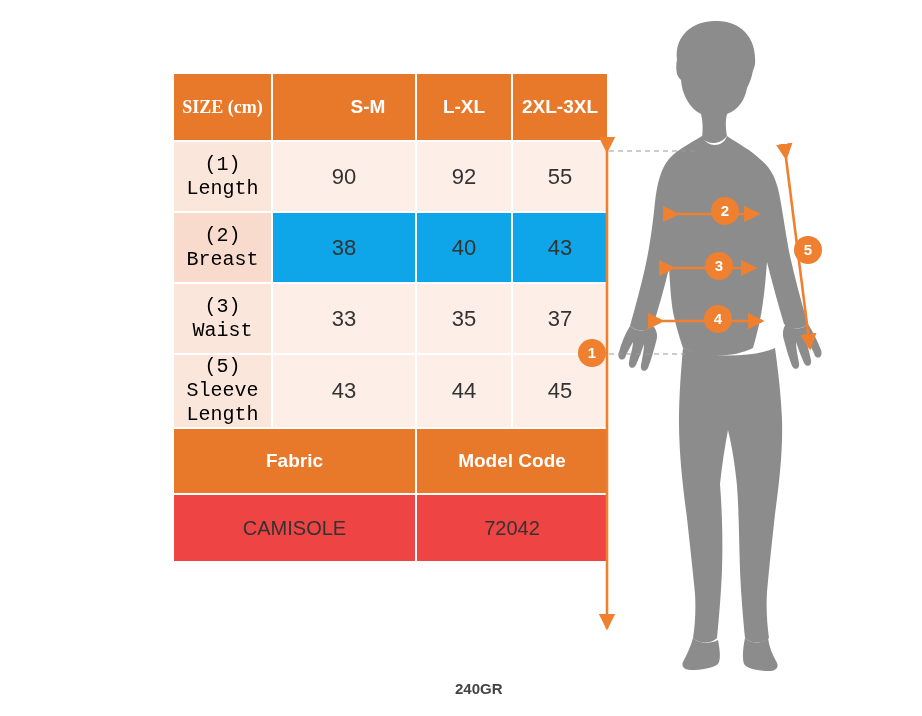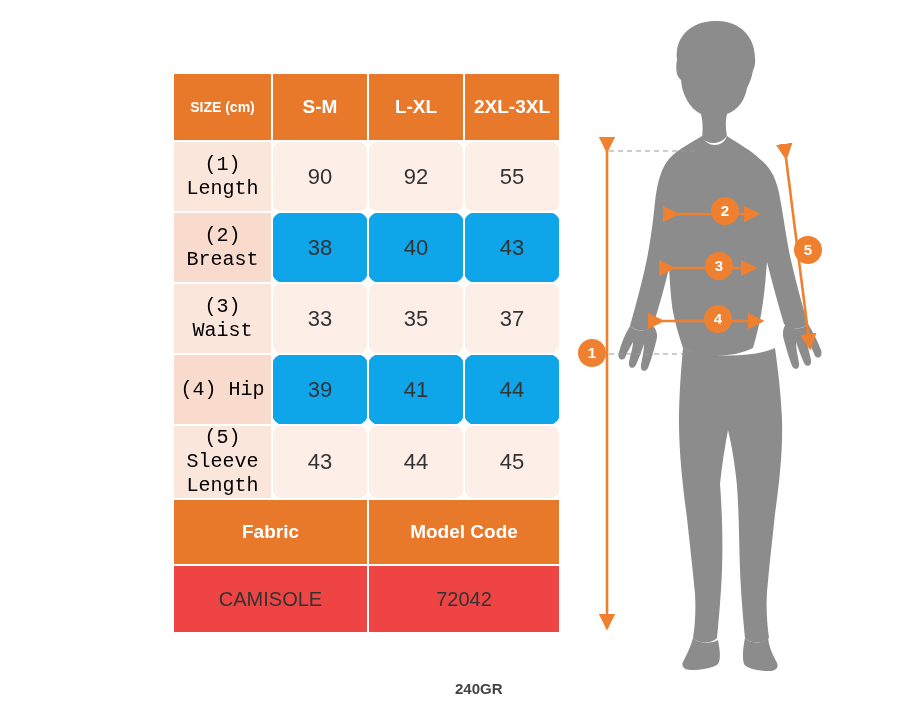--- a/index.html
+++ b/index.html
@@ -38,36 +38,36 @@
   }
   .hdr-cell {
     background: #e8792b;
     color: #ffffff;
     font-size: 19px;
     font-weight: bold;
     height: 66px;
     line-height: 1.15;
   }
   .hdr-cell.small {
-    font-size: 14px;
+    font-size: 18px;
+    font-family: Liberation Serif, serif;
   }
   .row-label {
     background: #fbe6dc;
     color: #000000;
     font-size: 20px;
     height: 69px;
     line-height: 1.2;
     font-family: Liberation Mono, monospace;
   }
   .val-cell {
     background: #fdeee8;
     color: #333333;
     font-size: 22px;
     height: 69px;
-    border-radius: 12px;
   }
   .val-cell.alt {
     background: #0ea5e9;
   }
   .row-label.alt {
     background: #f8dbcd;
   }
   .foot-hdr {
     background: #e8792b;
     color: #ffffff;
@@ -125,21 +125,21 @@
 </style>
 </head>
 <body>
 
 <div class="stage">
 
   <table class="size-table">
     <tbody>
       <tr>
         <th class="hdr-cell small" style="width:97px;">SIZE (cm)</th>
-        <th class="hdr-cell" style="width:94px;">S-M</th>
+        <th class="hdr-cell" style="width:94px;padding-left:48px;">S-M</th>
         <th class="hdr-cell" style="width:94px;">L-XL</th>
         <th class="hdr-cell" style="width:94px;text-align:center;">2XL-3XL</th>
       </tr>
 
       <tr>
         <td class="row-label">(1) Length</td>
         <td class="val-cell">90</td>
         <td class="val-cell">92</td>
         <td class="val-cell">55</td>
       </tr>
@@ -151,26 +151,20 @@
         <td class="val-cell alt">43</td>
       </tr>
 
       <tr>
         <td class="row-label">(3) Waist</td>
         <td class="val-cell">33</td>
         <td class="val-cell">35</td>
         <td class="val-cell">37</td>
       </tr>
 
-      <tr>
-        <td class="row-label alt">(4) Hip</td>
-        <td class="val-cell alt">39</td>
-        <td class="val-cell alt">41</td>
-        <td class="val-cell alt">44</td>
-      </tr>
 
       <tr>
         <td class="row-label">(5) Sleeve Length</td>
         <td class="val-cell">43</td>
         <td class="val-cell">44</td>
         <td class="val-cell">45</td>
       </tr>
 
       <tr>
         <td class="foot-hdr" colspan="2">Fabric</td>

